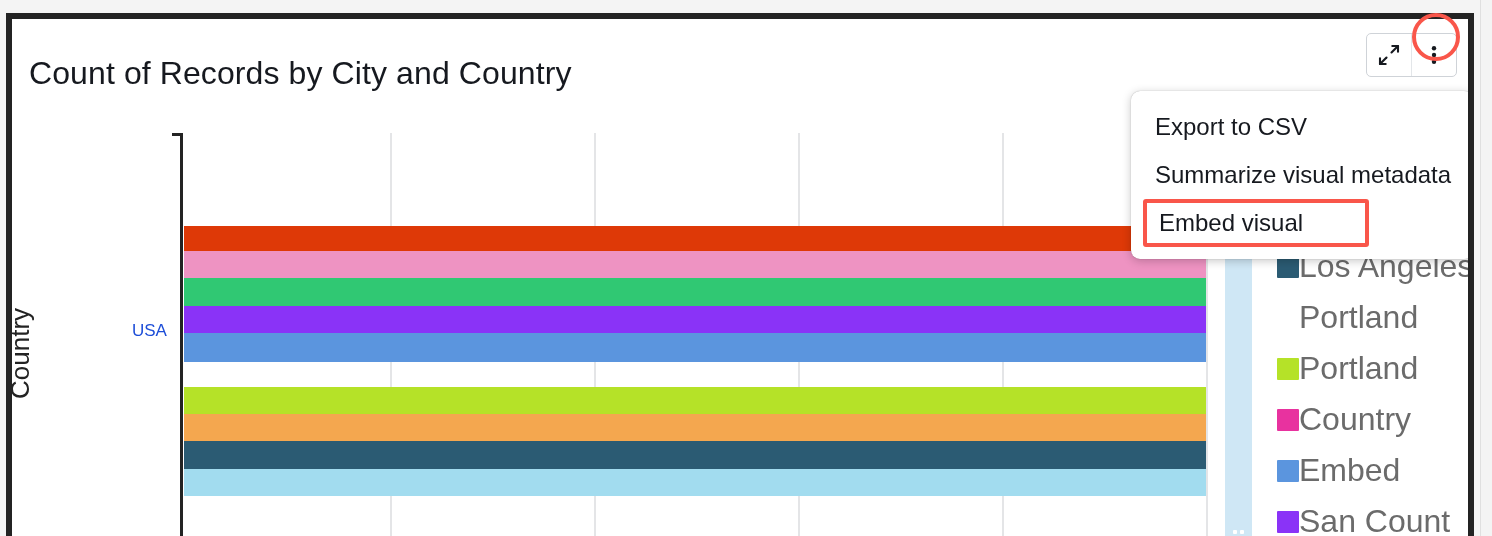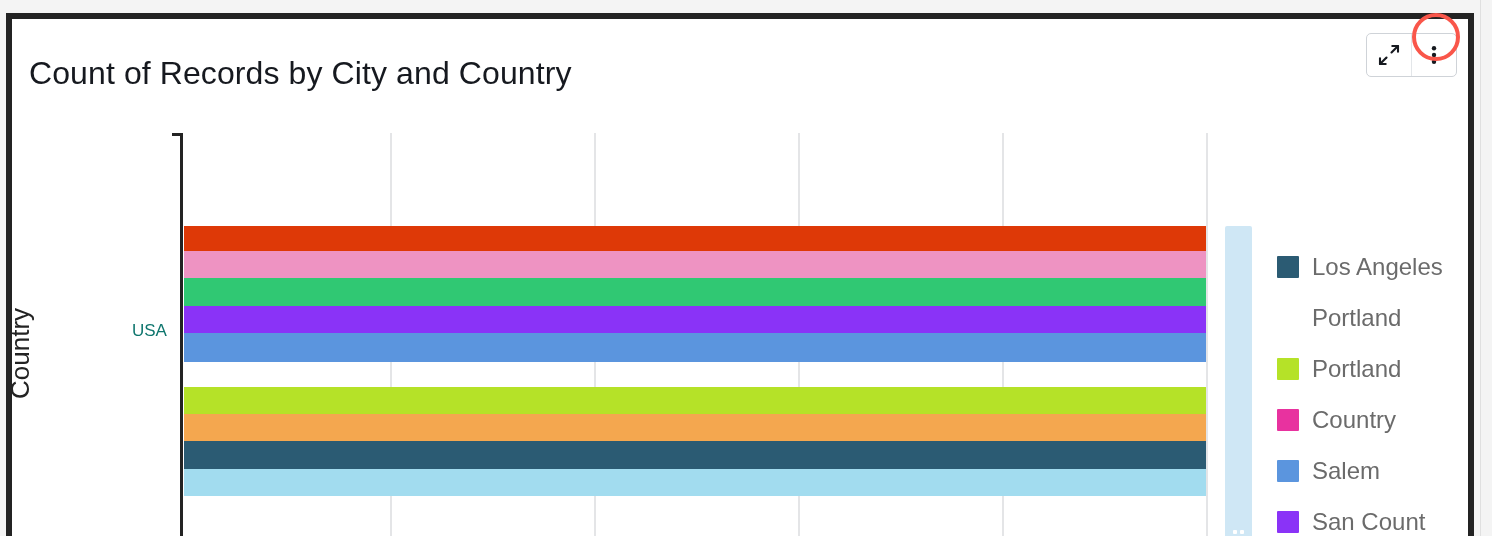--- a/index.html
+++ b/index.html
@@ -176,21 +176,21 @@
     transform-origin: left top;
     white-space: nowrap;
   }
 
   
   #cat-label-usa {
     position: absolute;
     left: 120px;
     top: 302px;
     font-size: 17px;
-    color: #0f766e;
+    color: #1d4ed8;
     white-space: nowrap;
   }
 
   
   .bar {
     position: absolute;
     left: 172px;
   }
 
   
@@ -231,22 +231,22 @@
     height: 51px;
     cursor: pointer;
   }
   .legend-swatch {
     width: 22px;
     height: 22px;
     flex: 0 0 22px;
     border-radius: 1px;
   }
   .legend-label {
-    margin-left: 13px;
-    font-size: 24px;
+    margin-left: 0;
+    font-size: 32px;
     color: #6b6b6b;
     white-space: nowrap;
   }
 
   
   #right-gutter {
     position: absolute;
     left: 1480px;
     top: 0;
     width: 12px;
@@ -310,21 +310,21 @@
           <div class="legend-item">
             <span class="legend-swatch" style="background: rgb(181, 226, 40);"></span>
             <span class="legend-label">Portland</span>
           </div>
           <div class="legend-item">
             <span class="legend-swatch" style="background: rgb(232, 50, 159);"></span>
             <span class="legend-label">Country</span>
           </div>
           <div class="legend-item">
             <span class="legend-swatch" style="background: rgb(91, 149, 222);"></span>
-            <span class="legend-label">Salem</span>
+            <span class="legend-label">Embed</span>
           </div>
           <div class="legend-item">
             <span class="legend-swatch" style="background: rgb(138, 51, 247);"></span>
             <span class="legend-label">San Count</span>
           </div>
         </div>
 
       <div id="visual-title">Count of Records by City and Country</div>
 
       <div id="visual-toolbar">
@@ -341,20 +341,25 @@
         <div class="tb-divider"></div>
         <button class="tb-btn" title="Menu options">
           <svg width="24" height="24" viewBox="0 0 24 24">
             <circle cx="12" cy="5.2" r="2.2" fill="#16191f"></circle>
             <circle cx="12" cy="12" r="2.2" fill="#16191f"></circle>
             <circle cx="12" cy="18.8" r="2.2" fill="#16191f"></circle>
           </svg>
         </button>
       </div>
 
+      <div id="visual-menu">
+          <div class="menu-item">Export to CSV</div>
+          <div class="menu-item">Summarize visual metadata</div>
+          <div class="menu-item highlighted">Embed visual</div>
+        </div>
 
     </div>
   </div>
 
   <div id="kebab-highlight"></div>
   <div id="right-gutter"></div>
 
 </div>
 
 </body></html>

